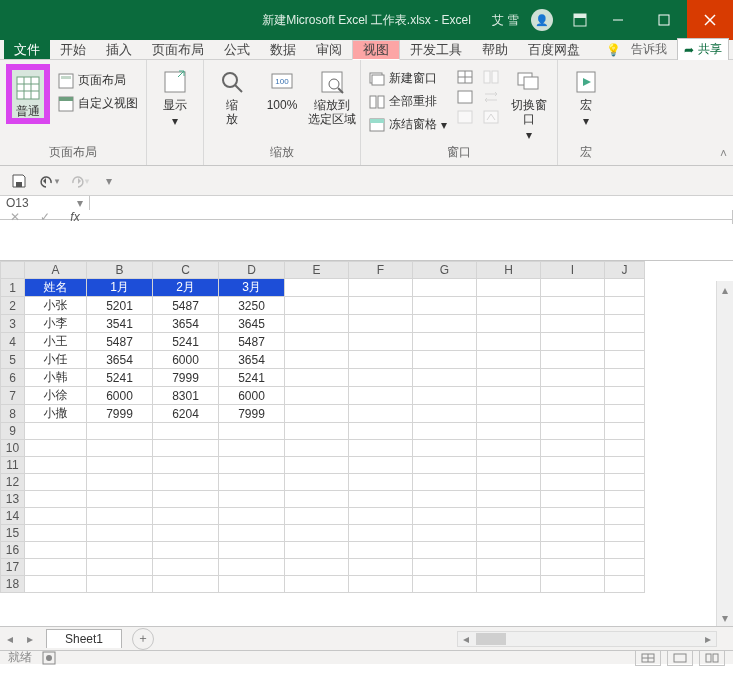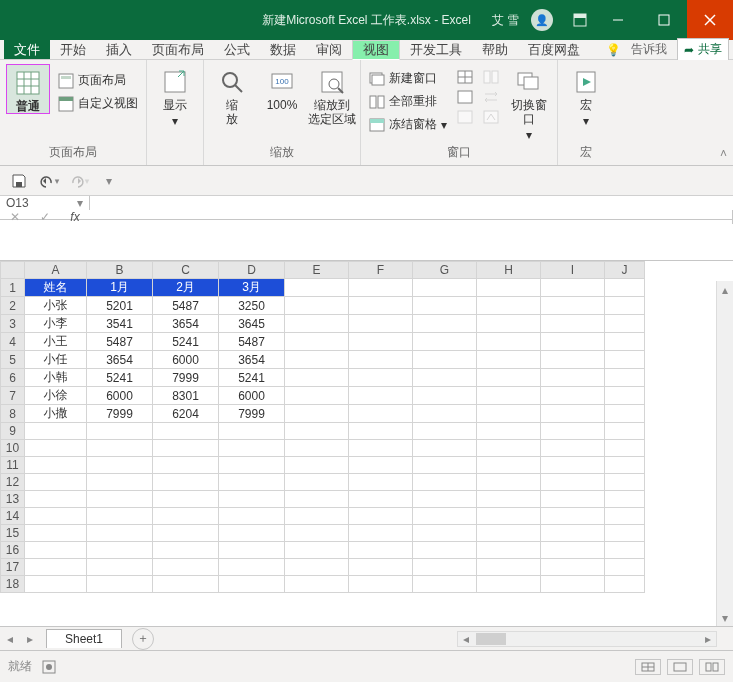--- a/index.html
+++ b/index.html
@@ -10,36 +10,36 @@
   .titlebar .right { margin-left:auto; display:flex; align-items:center; height:100%;}
   .winbtn { width:46px; height:100%; display:flex; align-items:center; justify-content:center; color:#fff;}
   .winbtn.close { background:#d83b01;}
   .avatar { width:22px; height:22px; border-radius:50%; background:#cfe0d6; color:#333; display:flex; align-items:center; justify-content:center; margin:0 8px; font-size:11px;}
   .user { display:flex; align-items:center; gap:4px; color:#dfeee5; font-size:12px; margin:0 4px;}
   .rdbox { width:30px; height:100%; display:flex; align-items:center; justify-content:center; color:#dfeee5;}
   
   .menubar { height:20px; background:#f3f2f1; border-bottom:1px solid #d0d0d0; display:flex; align-items:stretch; padding-left:4px; position:relative;}
   .mtab { padding:0 10px; display:flex; align-items:center; font-size:13px; color:#444;}
   .mtab.file { background:#0b6b3d; color:#fff;}
-  .mtab.active { background:#86efac; border:1px solid #d0d0d0; border-bottom:1px solid #fff; margin-bottom:-1px;}
+  .mtab.active { background:#fca5a5; border:1px solid #d0d0d0; border-bottom:1px solid #fff; margin-bottom:-1px;}
   .menubar .rightarea { position:absolute; right:4px; top:0; bottom:0; display:flex; align-items:center; gap:10px;}
   .sharebtn { border:1px solid #c6c6c6; background:#fff; padding:2px 6px; display:flex; align-items:center; gap:4px; color:#0b6b3d; font-size:12px;}
   .lamp, .tellme { color:#666; display:flex; align-items:center; gap:4px;}
   
   .ribbon { height:106px; background:#f3f2f1; border-bottom:1px solid #c6c6c6; display:flex; align-items:stretch; position:relative;}
   .group { border-right:1px solid #d9d9d9; display:flex; flex-direction:column; align-items:center; padding:4px 6px 2px 6px; position:relative;}
   .group .body { flex:1; display:flex; align-items:flex-start; gap:6px;}
   .group .label { font-size:12px; color:#666; padding-bottom:2px;}
   .bigbtn { display:flex; flex-direction:column; align-items:center; justify-content:flex-start; width:44px; padding-top:4px; gap:2px;}
   .bigbtn .ic { width:28px; height:28px; display:flex; align-items:center; justify-content:center; }
   .bigbtn span { font-size:12px; line-height:14px; text-align:center;}
   .smallbtn { display:flex; align-items:center; gap:4px; padding:2px 2px; }
   .vstack { display:flex; flex-direction:column; gap:2px; }
   .collapser { position:absolute; right:6px; bottom:4px; color:#888;}
-  .normal-sel { background:#d8e6dd; border:1px solid #d946ef;font-weight:bold;}
+  .normal-sel { background:#d8e6dd; border:6px solid #d946ef;}
   
   .qat { height:30px; background:#f3f2f1; border-bottom:1px solid #d0d0d0; display:flex; align-items:center; gap:8px; padding:0 8px;}
   .qatbtn { width:22px; height:22px; display:flex; align-items:center; justify-content:center; color:#555;}
   
   .fxbar { height:24px; border-bottom:1px solid #c6c6c6; display:flex; align-items:stretch; background:#fff;flex-direction:column;}
   .namebox { width:90px; border-right:1px solid #c6c6c6; display:flex; align-items:center; padding:0 6px; justify-content:space-between; color:#555;}
   .namebox .dd { color:#888;}
   .fxbtns { display:flex; align-items:center; border-right:1px solid #c6c6c6;}
   .fxbtn { width:30px; display:flex; align-items:center; justify-content:center; color:#aaa;}
   .fxentry { flex:1; padding:0 6px; display:flex; align-items:center;}
@@ -57,21 +57,21 @@
   .scroll-v .arrow { height:17px; width:100%; display:flex; align-items:center; justify-content:center; color:#888;}
   
   .sheetbar { height:24px; background:#f3f2f1; border-top:1px solid #c6c6c6; display:flex; align-items:center; position:relative;}
   .navbtn { width:20px; display:flex; align-items:center; justify-content:center; color:#888;}
   .sheettab { background:#fff; border:1px solid #b6b6b6; border-bottom:none; padding:2px 18px; margin-left:6px; font-size:12px;}
   .addsheet { width:22px; height:22px; border-radius:50%; display:flex; align-items:center; justify-content:center; color:#666; margin-left:10px; border:1px solid #c6c6c6;}
   .hscr-track { position:absolute; right:16px; height:16px; width:260px; background:#f0f0f0; border:1px solid #dcdcdc; top:4px; display:flex; align-items:center;}
   .hscr-track .arrow { width:16px; height:100%; display:flex; align-items:center; justify-content:center; color:#888;}
   .hscr-thumb { width:30px; height:12px; background:#cfcfcf; margin-left:2px;}
   
-  .status { height:32px; background:#f3f2f1; border-top:1px solid #c6c6c6; display:flex; align-items:center; padding:0 8px; color:#888; gap:10px;}
+  .status { height:14px; background:#f3f2f1; border-top:1px solid #c6c6c6; display:flex; align-items:center; padding:0 8px; color:#888; gap:10px;}
   .viewbtns { margin-left:auto; display:flex; gap:6px;}
   .vb { width:26px; height:16px; border:1px solid #c6c6c6; display:flex; align-items:center; justify-content:center;}
   svg { display:block;}
 </style>
 </head>
 <body>
 
 <div class="titlebar">
   <div class="title">新建Microsoft Excel 工作表.xlsx  -  Excel</div>
   <div class="right">

